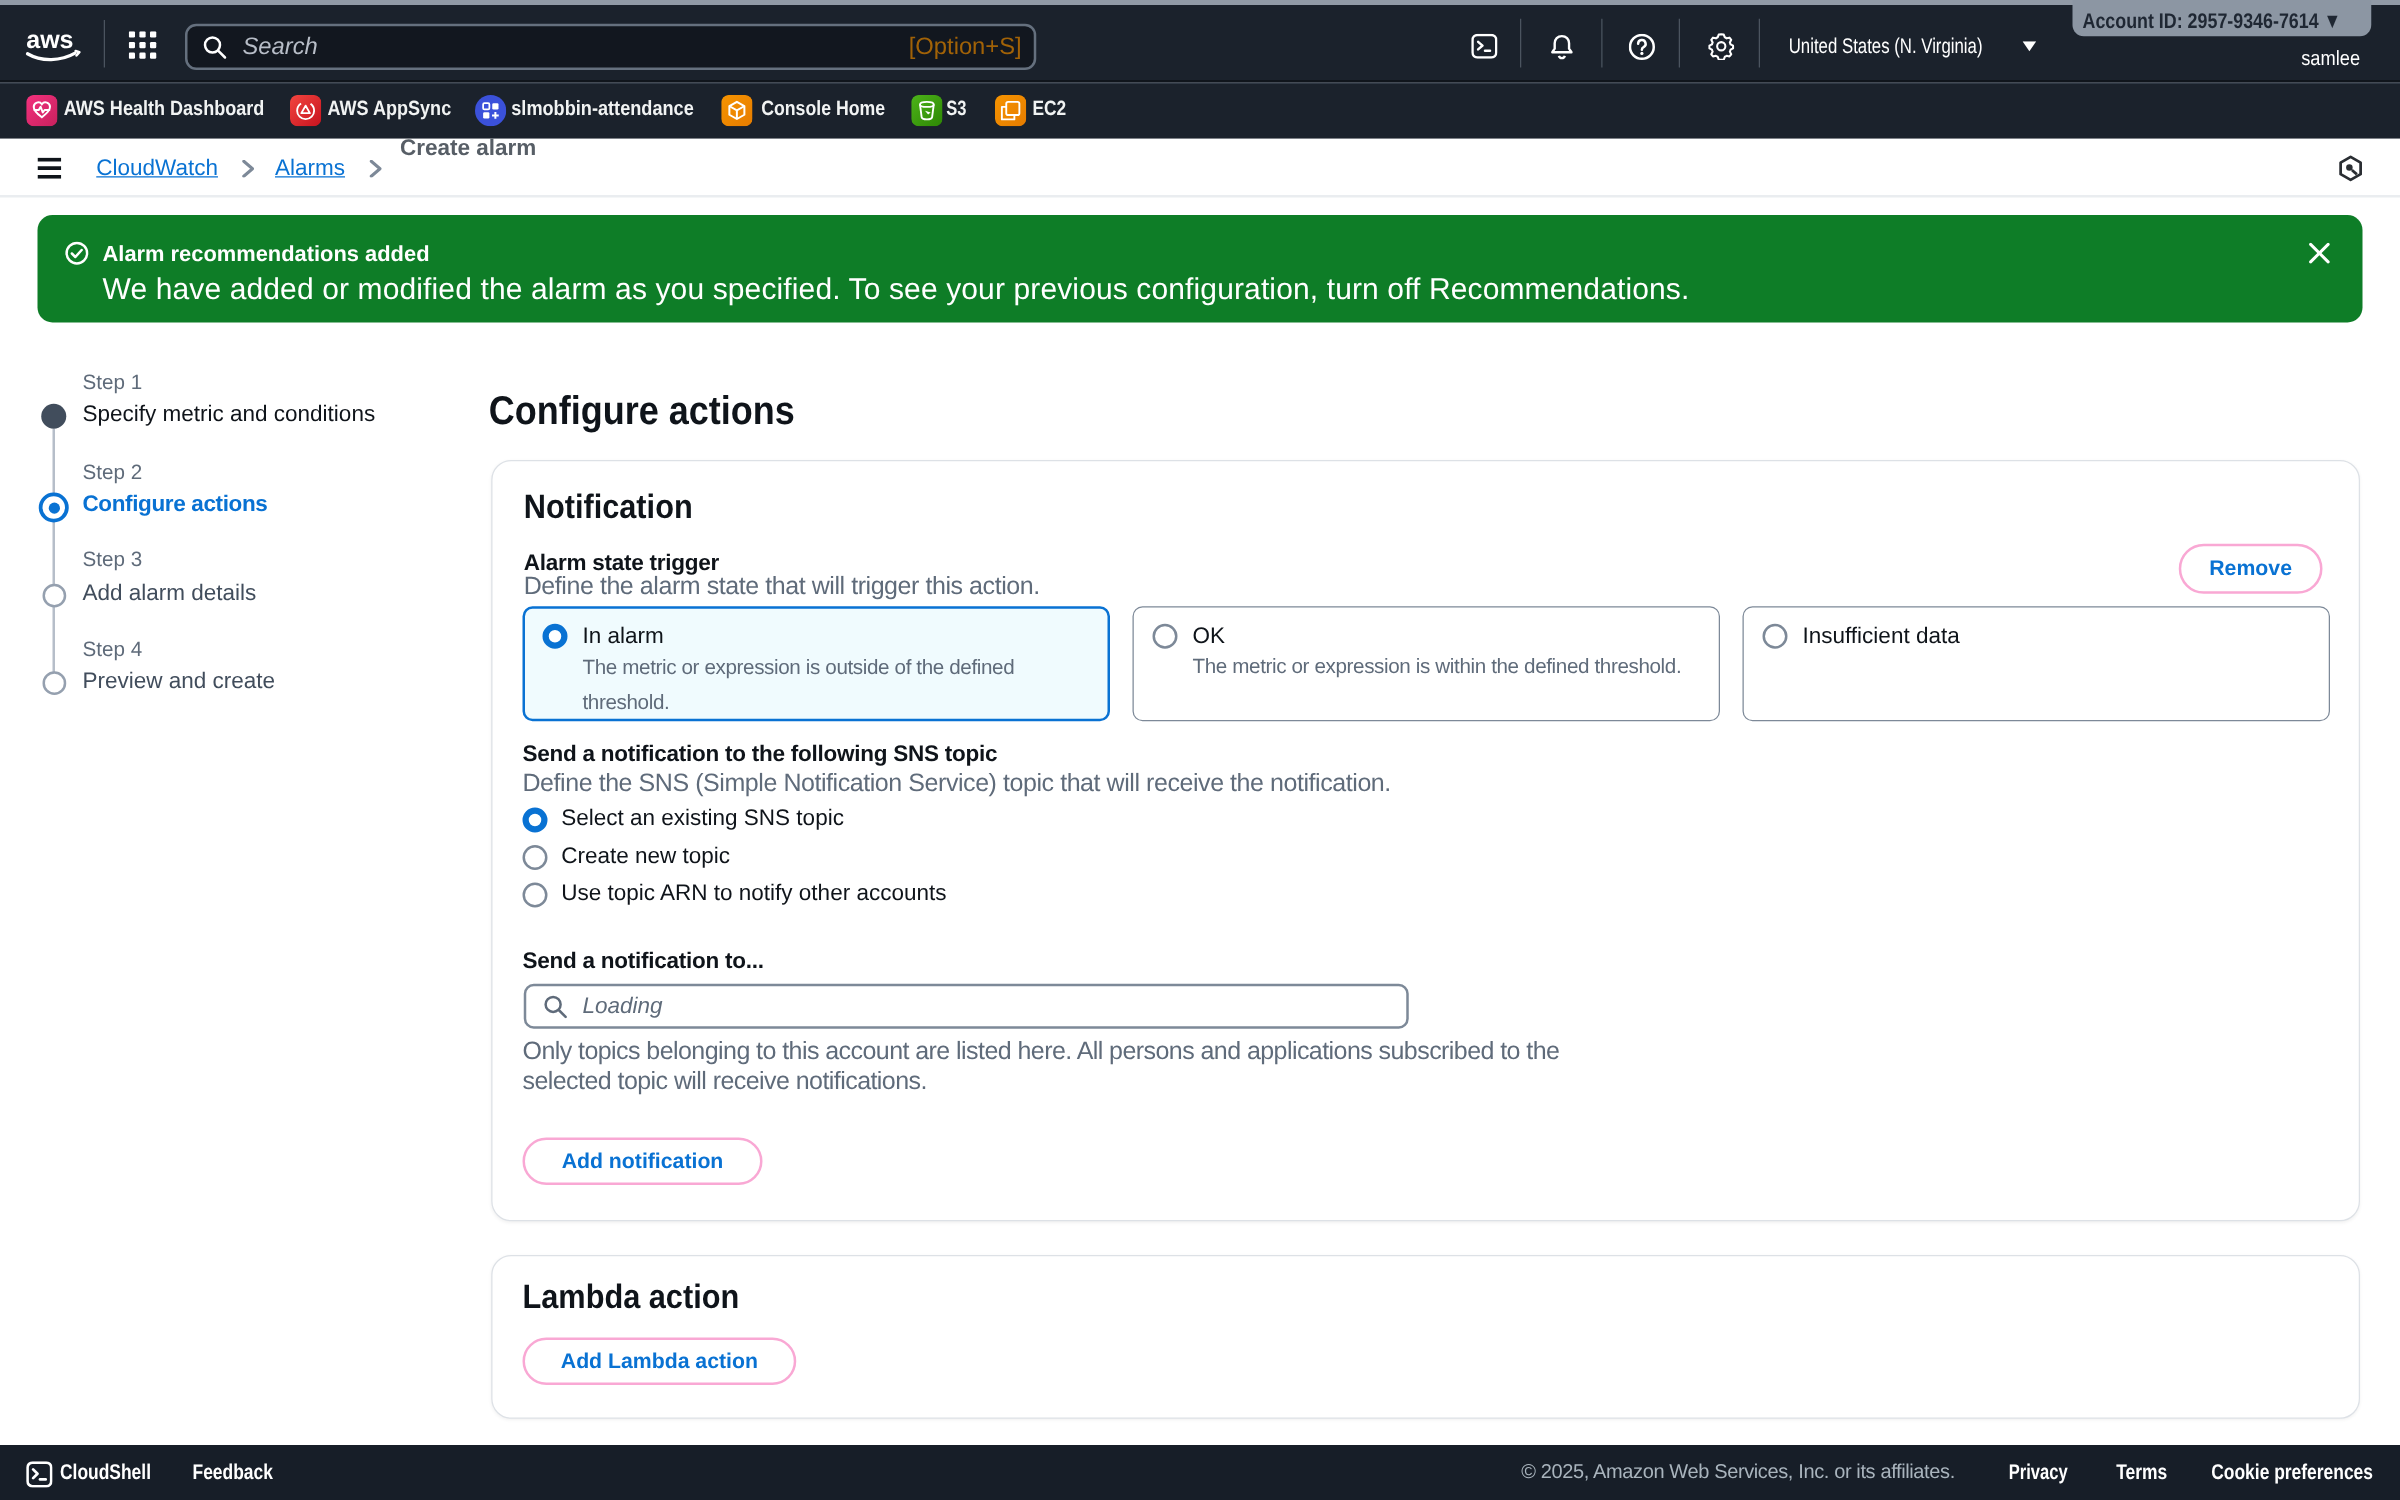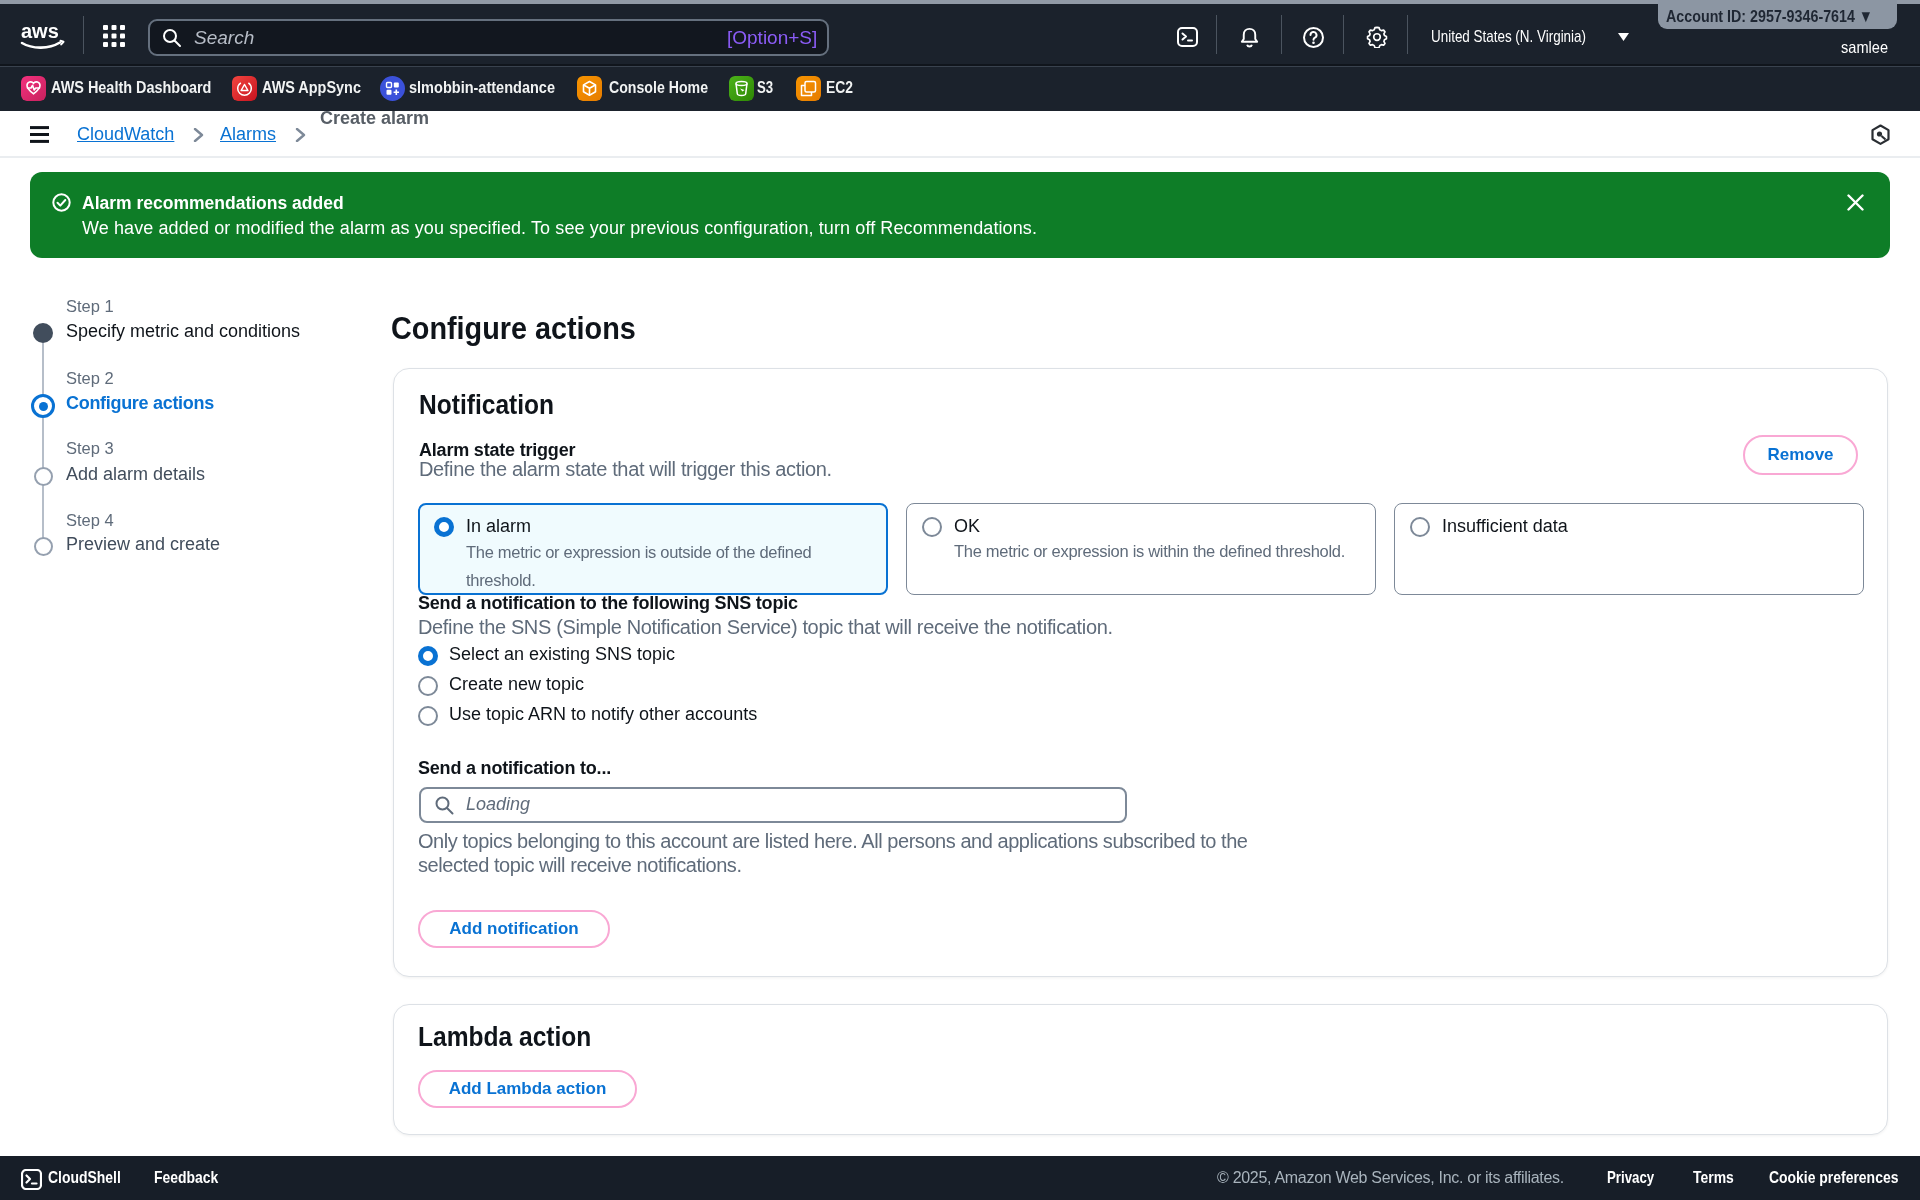--- a/index.html
+++ b/index.html
@@ -10,57 +10,57 @@
 
   
   #topstrip { left:0; top:0; width:1920px; height:4px; background:#919aa6; }
   #header { left:0; top:4px; width:1920px; height:61px; background:#1b222c; }
   #favbar { left:0; top:66px; width:1920px; height:45px; background:#1b222c; border-top:1px solid #39424e; }
   #hdrdivider { left:0; top:64px; width:1920px; height:2px; background:#10151c; }
 
   .vline { width:1px; background:#4b545f; }
   #searchbox { left:148px; top:19px; width:681px; height:37px; border:2px solid #65707e; border-radius:9px; background:#12171f; }
   #searchtxt { left:194px; top:27px; font-style:italic; font-size:19px; color:#b7bdc7; }
-  #optiontxt { left:727px; top:27px; font-size:19px; color:#8b5cf6; }
+  #optiontxt { left:727px; top:27px; font-size:19px; color:#a16207; }
 
   #acctbox { left:1658px; top:0; width:239px; height:29px; background:#8c96a3; border-radius:0 0 9px 9px; }
   #acctbox span { font-size:17px; font-weight:bold; color:#1f2733; line-height:33px; white-space:nowrap; }
   #samlee { top:38px; left:1841px; font-size:16.5px; color:#fff; }
   #regiontxt { left:1431px; top:27px; font-size:17px; color:#fff; }
 
   .favlabel { font-size:16.5px; font-weight:bold; color:#f1f3f3; top:77.5px; transform-origin:0 0; }
   .favicon { width:25px; height:25px; border-radius:6px; top:75.5px; }
 
   
   #crumbbar { left:0; top:111px; width:1920px; height:47px; background:#fff; border-bottom:2px solid #eaedf0; }
   .crumblink { font-size:18px; color:#0972d3; text-decoration:underline; }
   #crumbcur { font-size:18px; font-weight:bold; color:#575e66; }
 
   
   #flash { left:30px; top:172px; width:1860px; height:86px; background:#0e7d27; border-radius:12px; color:#fff; }
   #flashtitle { left:52px; top:21px; font-size:17.5px; font-weight:bold; }
-  #flashbody { left:52px; top:46px; font-size:18px; letter-spacing:0.1px; }
+  #flashbody { left:52px; top:46px; font-size:24px; letter-spacing:0.1px; }
 
   
   .steplabel { font-size:16.5px; color:#5f6b7a; }
   .steptitle { font-size:18px; color:#414d5c; }
   #stepline { left:42px; top:343px; width:2px; height:204px; background:#b6bec9; }
 
   
   #h1 { left:391px; top:310px; font-size:32px; font-weight:bold; color:#0f141a; transform:scaleX(0.9); transform-origin:0 0; }
   .card { background:#fff; border:1px solid #dde1e6; border-radius:16px; box-shadow:0 1px 3px rgba(0,7,22,.06); }
   #card1 { left:393px; top:368px; width:1495px; height:609px; }
   #card2 { left:393px; top:1004px; width:1495px; height:131px; }
   .h2 { font-size:27px; font-weight:bold; color:#0f141a; transform:scaleX(0.91); transform-origin:0 0; }
   .label-b { font-size:18px; font-weight:bold; color:#0f141a; letter-spacing:-0.2px; }
   .desc { font-size:20px; color:#5f6b7a; letter-spacing:-0.35px; }
 
   .pillbtn { border:2px solid #f9a8d4; border-radius:20px; background:#fff; color:#0972d3; font-weight:bold; font-size:17px; font-family:"Liberation Sans",sans-serif; display:flex; align-items:center; justify-content:center; }
 
-  .tile { position:absolute; top:503px; height:92px; width:470px; border:1px solid #7d8998; border-radius:8px; background:#fff;padding-left:36px; }
+  .tile { position:absolute; top:485px; height:92px; width:470px; border:1px solid #7d8998; border-radius:8px; background:#fff;padding-left:36px; }
   #tile1 { left:418px; border:2px solid #0972d3; background:#f0fbfe; }
   #tile2 { left:906px; }
   #tile3 { left:1394px; }
   .tiletitle { font-size:18px; color:#0f141a; }
   .tiledesc { font-size:16.5px; color:#5f6b7a; letter-spacing:-0.3px; line-height:28px; white-space:nowrap; }
 
   .radio { width:20px; height:20px; border-radius:50%; }
   .radio-off { border:2px solid #7d8998; background:#fff; }
   .radio-on { background:#fff; border:5.5px solid #0972d3; }
   .rlabel { font-size:18px; color:#0f141a; }

